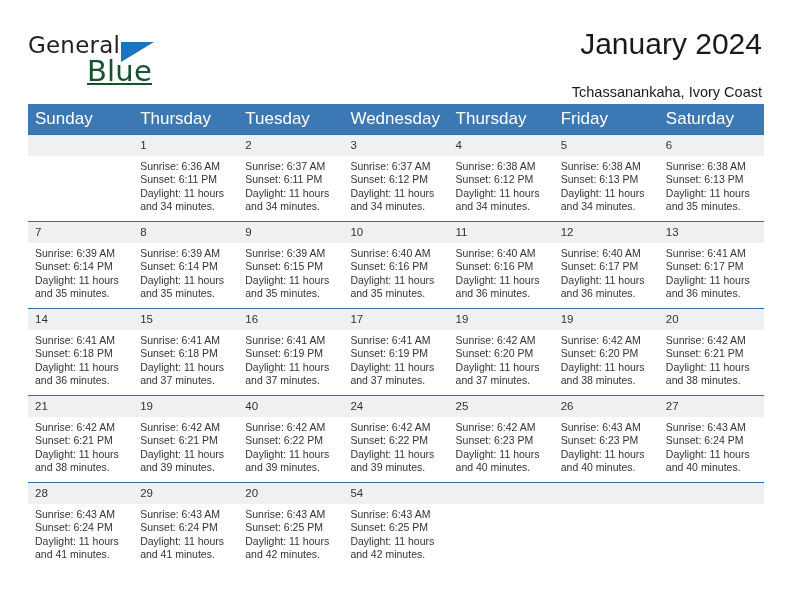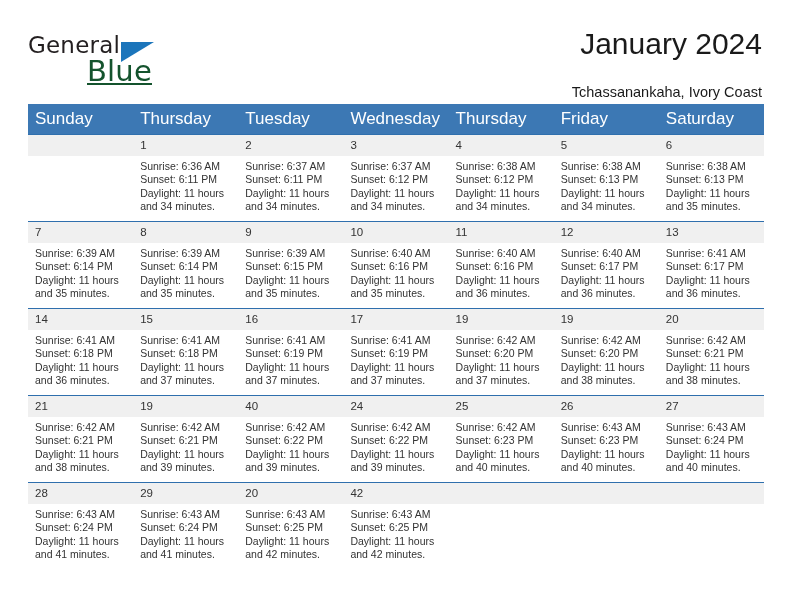--- a/index.html
+++ b/index.html
@@ -448,21 +448,21 @@
           <td>
             <span class="daynum">20</span>
             <div class="lines">
               <div>Sunrise: 6:43 AM</div>
               <div>Sunset: 6:25 PM</div>
               <div>Daylight: 11 hours</div>
               <div>and 42 minutes.</div>
             </div>
           </td>
           <td>
-            <span class="daynum">42</span>
+            <span class="daynum">54</span>
             <div class="lines">
               <div>Sunrise: 6:43 AM</div>
               <div>Sunset: 6:25 PM</div>
               <div>Daylight: 11 hours</div>
               <div>and 42 minutes.</div>
             </div>
           </td>
           <td>
             <span class="daynum empty"></span>
           </td>

